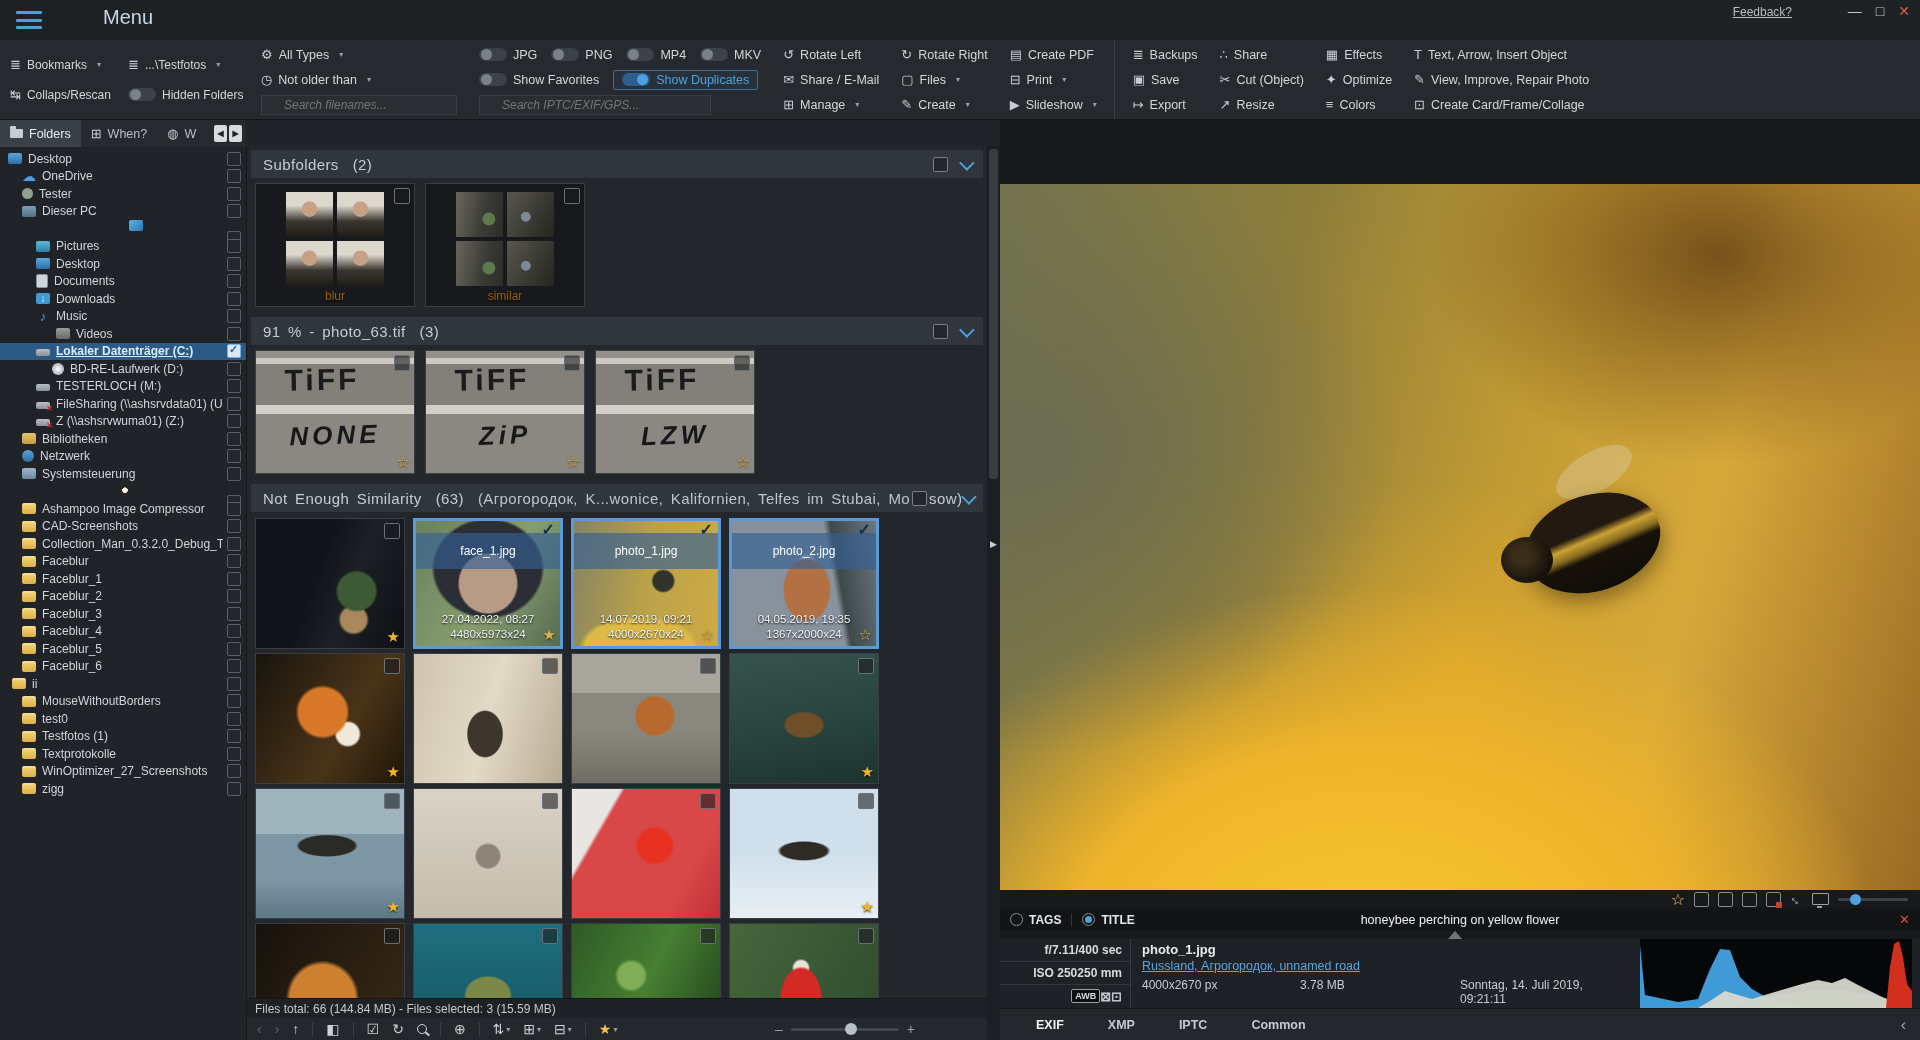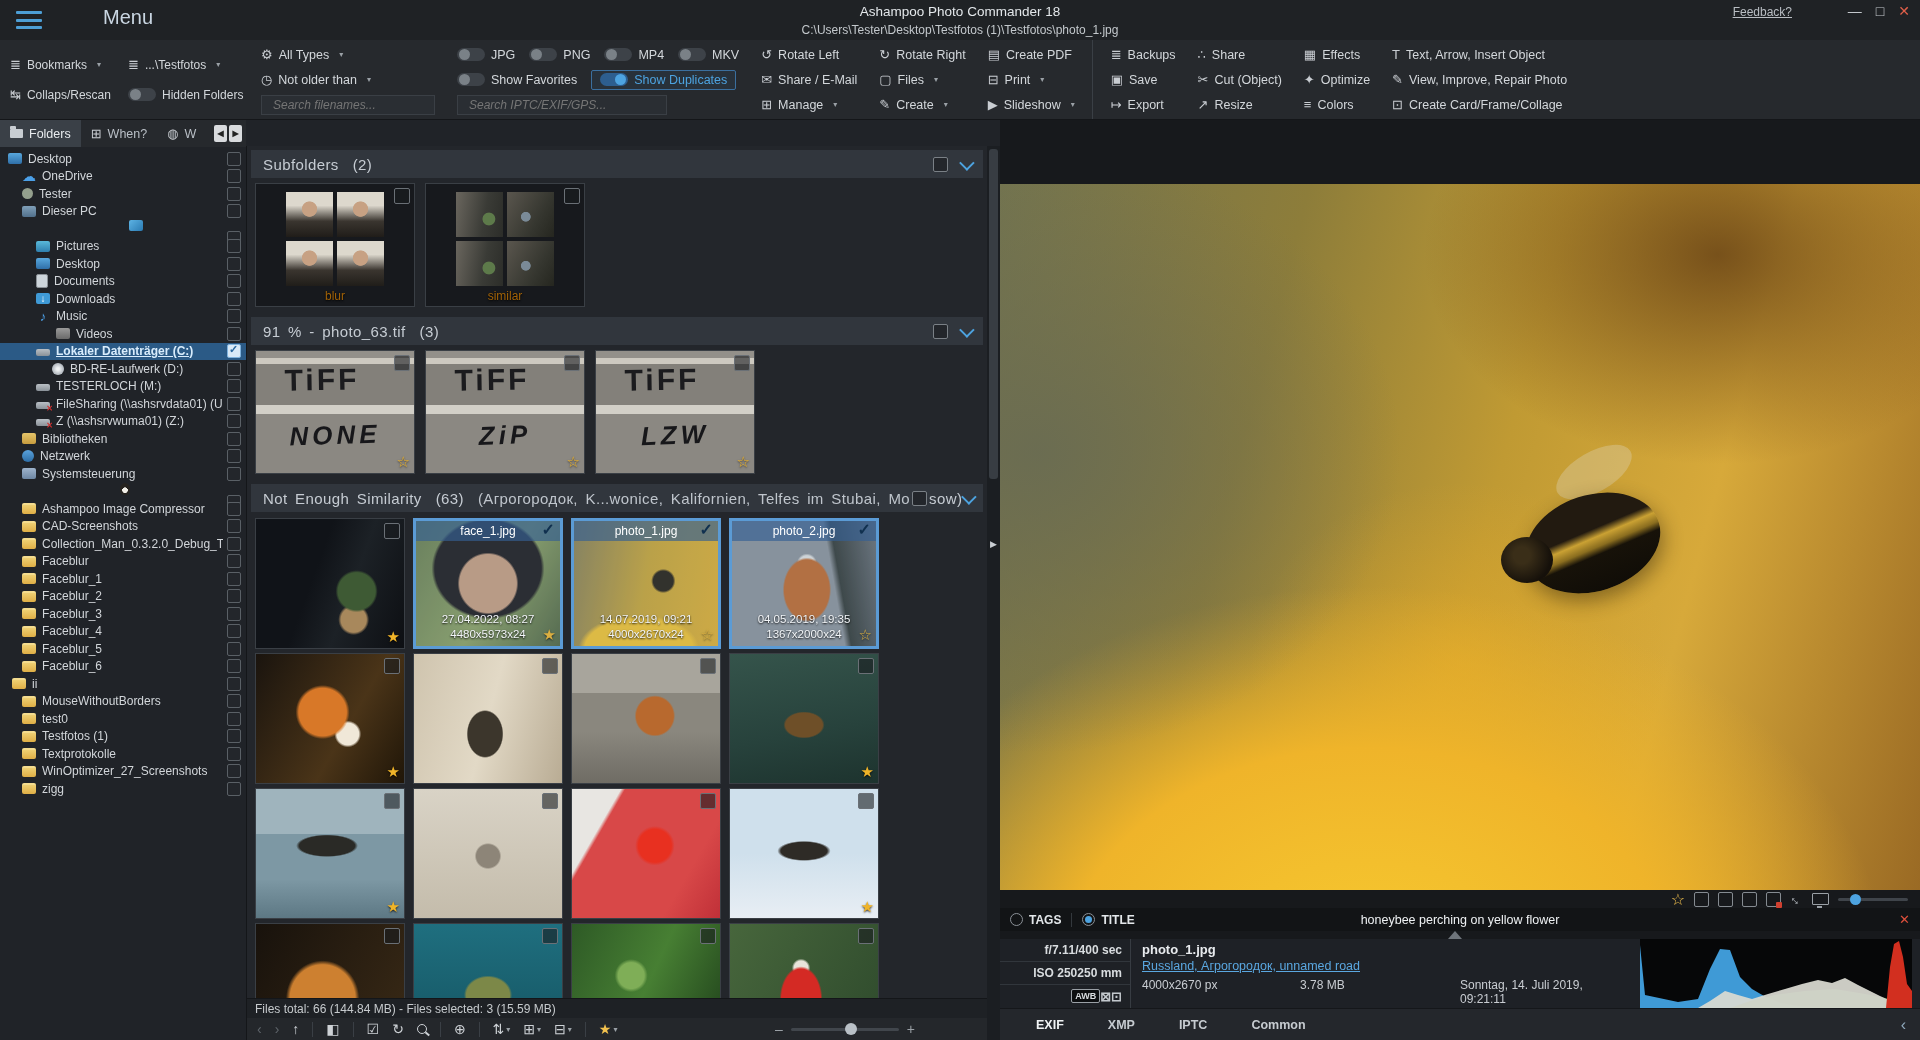--- a/index.html
+++ b/index.html
@@ -22,21 +22,21 @@
   
   .toolband{position:absolute;top:40px;left:0;right:0;height:79px;background:#26292d;border-bottom:1px solid #141619}
   .side-btns{position:absolute;left:0;top:0;width:246px;height:100%;display:grid;grid-template-columns:116px 124px;grid-auto-rows:26px;align-content:center;column-gap:2px;row-gap:4px;padding-left:10px;box-sizing:border-box}
   .sbtn{display:flex;align-items:center;gap:6px;font-size:12px;color:#d3d7db;white-space:nowrap;cursor:pointer}
   .icn{font-size:13px;color:#c9cdd2;flex:none;font-style:normal}
   .dd{font-size:8px;color:#9aa0a6;margin-left:4px}
   .toolbar{position:absolute;left:250px;top:0;right:0;height:100%;display:flex}
   .tcol{display:flex;flex-direction:column;justify-content:center;gap:1px;padding:0 11px}
   .tcol.sep{border-left:1px solid #3a3f45;margin-left:6px;padding-left:18px}
   .trow{height:24px;display:flex;align-items:center;gap:6px;font-size:12.5px;color:#d3d7db;white-space:nowrap;cursor:pointer}
-  .tin{width:150px;height:18px;background:#2a2e33;border:1px solid #3a3f45;color:#a7aeb6;font-style:italic;font-size:12px;padding:0 11px;font-family:"Liberation Sans",sans-serif}
+  .tin{width:150px;height:18px;background:#2a2e33;border:1px solid #3a3f45;color:#a7aeb6;font-style:italic;font-size:12px;padding:0 22px;font-family:"Liberation Sans",sans-serif}
   .tin.wide{width:186px}
   .pill{width:28px;height:13px;border-radius:7px;background:#3d4248;position:relative;flex:none;cursor:pointer}
   .pill i{position:absolute;top:1px;left:2px;width:11px;height:11px;border-radius:50%;background:#7a8187}
   .pill.on{background:#2d5e8f}.pill.on i{left:auto;right:2px;background:#4da3e0}
   .tgl{display:flex;align-items:center;gap:6px}
   .tgl-box{display:flex;align-items:flex-start;gap:6px;border:1px solid #3b6f9e;background:rgba(60,110,160,.12);border-radius:2px;padding:2px 8px}
   .tgl-box .lbl{color:#4da3e0}
 
   
   .side-tabs{position:absolute;top:120px;left:0;width:246px;height:27px;background:#26292d;display:flex;align-items:stretch;font-size:12.5px}
@@ -93,21 +93,21 @@
   .m-room2{background:radial-gradient(circle at 40% 55%,#7a8a97 0 12%,transparent 14%),linear-gradient(120deg,#5a564e,#35362f 65%,#25261f)}
   .tile-label{position:absolute;bottom:3px;left:0;right:0;text-align:center;font-size:12px;color:#a16207;text-shadow:0 1px 2px #000}
   .art-tiff{background:linear-gradient(180deg,#93908a 0 6%,#cdc9c0 6% 11%,#83807a 11% 44%,#d2cfc7 44% 52%,#8b8882 52% 100%)}
   .tiff-word{position:absolute;top:12px;left:0;right:26px;text-align:center;font-size:30px;font-weight:800;letter-spacing:3px;color:#1b1b1e;transform:rotate(-1deg)}
   .tiff-var{position:absolute;bottom:22px;left:0;right:0;text-align:center;font-size:26px;font-weight:800;font-style:italic;letter-spacing:4px;color:#17171a;transform:rotate(-2deg)}
   .star{position:absolute;bottom:2px;right:4px;font-size:15px;color:#f0b429;text-shadow:0 1px 2px rgba(0,0,0,.8);cursor:pointer;font-style:normal}
   .grid{display:grid;grid-template-columns:repeat(4,150px);grid-auto-rows:131px;gap:4px 8px;padding:6px 0 0 8px}
   .cell{position:relative;border:1px solid #3a3f45;background:#17191d;overflow:hidden;cursor:pointer;box-sizing:border-box}
   .cell.sel{border:3px solid #5b9bd5}
   .cell.sel::after{content:"";position:absolute;inset:0;background:rgba(90,150,215,.14);pointer-events:none}
-  .cell-name{position:absolute;top:0;left:0;right:0;height:20px;background:rgba(52,96,148,.65);color:#fff;font-size:12px;display:flex;align-items:center;justify-content:center;z-index:2}
+  .cell-name{position:absolute;top:12px;left:0;right:0;height:36px;background:rgba(52,96,148,.65);color:#fff;font-size:12px;display:flex;align-items:center;justify-content:center;z-index:2}
   .cell-chk{position:absolute;top:-1px;right:5px;color:#10304f;font-size:16px;font-weight:bold;z-index:3;font-style:normal}
   .cell-meta{position:absolute;bottom:4px;left:0;right:0;text-align:center;font-size:11.5px;line-height:1.3;color:#f2f5f8;text-shadow:0 1px 2px rgba(0,0,0,.95);z-index:2}
   
   .art-plant{background:radial-gradient(circle at 68% 56%,#3e5a34 0 15%,transparent 17%),radial-gradient(circle at 66% 78%,#a8885c 0 9%,transparent 11%),linear-gradient(110deg,#101318 40%,#1c2126 62%,#0d0f13)}
   .art-face{background:radial-gradient(ellipse 34% 40% at 50% 50%,#c89c7a 0 58%,transparent 62%),radial-gradient(ellipse 56% 58% at 50% 38%,#241e1a 0 66%,transparent 70%),linear-gradient(120deg,#6d7d4b,#8fa05f 55%,#55653c)}
   .art-bee{background:radial-gradient(ellipse 72% 46% at 45% 102%,#f2c02e 0 52%,transparent 58%),radial-gradient(circle at 62% 48%,#2c2212 0 9%,transparent 11%),linear-gradient(100deg,#8d8050,#caa433 50%,#e0ae2e)}
   .art-fox{background:radial-gradient(ellipse 30% 46% at 52% 55%,#c06a2c 0 52%,transparent 56%),radial-gradient(circle at 52% 34%,#e0ded8 0 7%,transparent 9%),linear-gradient(80deg,#8f9294 68%,#3a3d35 72%,#6f7274)}
   .art-insect{background:radial-gradient(circle at 45% 45%,#d87828 0 22%,transparent 25%),radial-gradient(circle at 62% 62%,#f0e8d8 0 9%,transparent 11%),linear-gradient(120deg,#1a140e,#4a3418 60%,#201608)}
   .art-kitten{background:radial-gradient(ellipse 20% 30% at 48% 62%,#3c362c 0 58%,transparent 62%),linear-gradient(105deg,#cfc4ae,#e2d9c6 50%,#b9ac94)}
   .art-foxroof{background:radial-gradient(ellipse 24% 28% at 56% 48%,#b8692e 0 52%,transparent 57%),linear-gradient(180deg,#a8a59c 0 30%,#8a877e 30% 60%,#6f6c64)}
@@ -195,24 +195,20 @@
 
 <div class="app">
 
   <div class="titlebar">
     <div class="hamburger">
         <i></i>
         <i></i>
         <i></i>
       </div>
     <div class="menu-label">Menu</div>
-    <div class="tb-center">
-      <div class="tb-title">Ashampoo Photo Commander 18</div>
-      <div class="tb-path">C:\Users\Tester\Desktop\Testfotos (1)\Testfotos\photo_1.jpg</div>
-    </div>
     <div class="feedback">Feedback?</div>
     <div class="winbtns">
       <span>—</span>
       <span>□</span>
       <span class="close">✕</span>
     </div>
   </div>
 
   <div class="toolband">
     <div class="side-btns" id="sideBtns">

